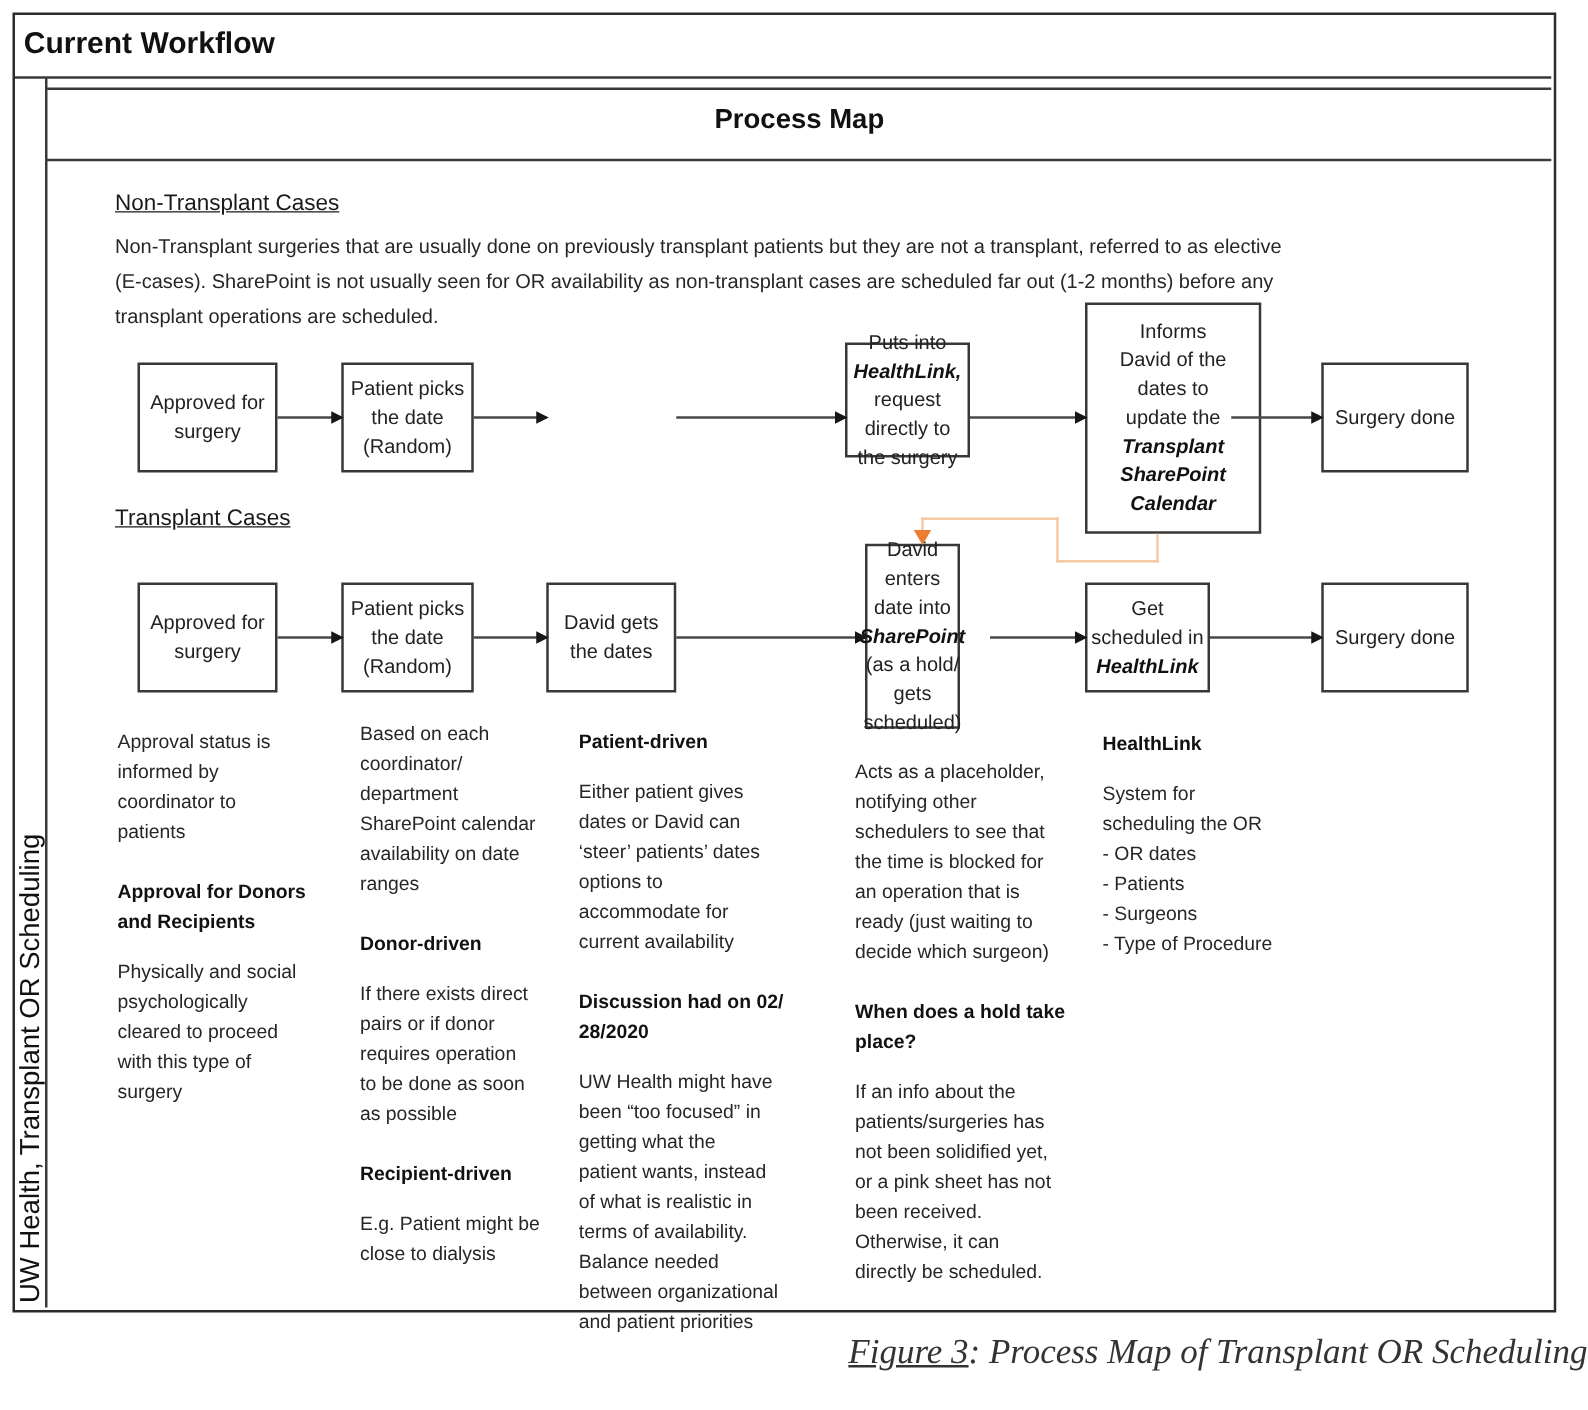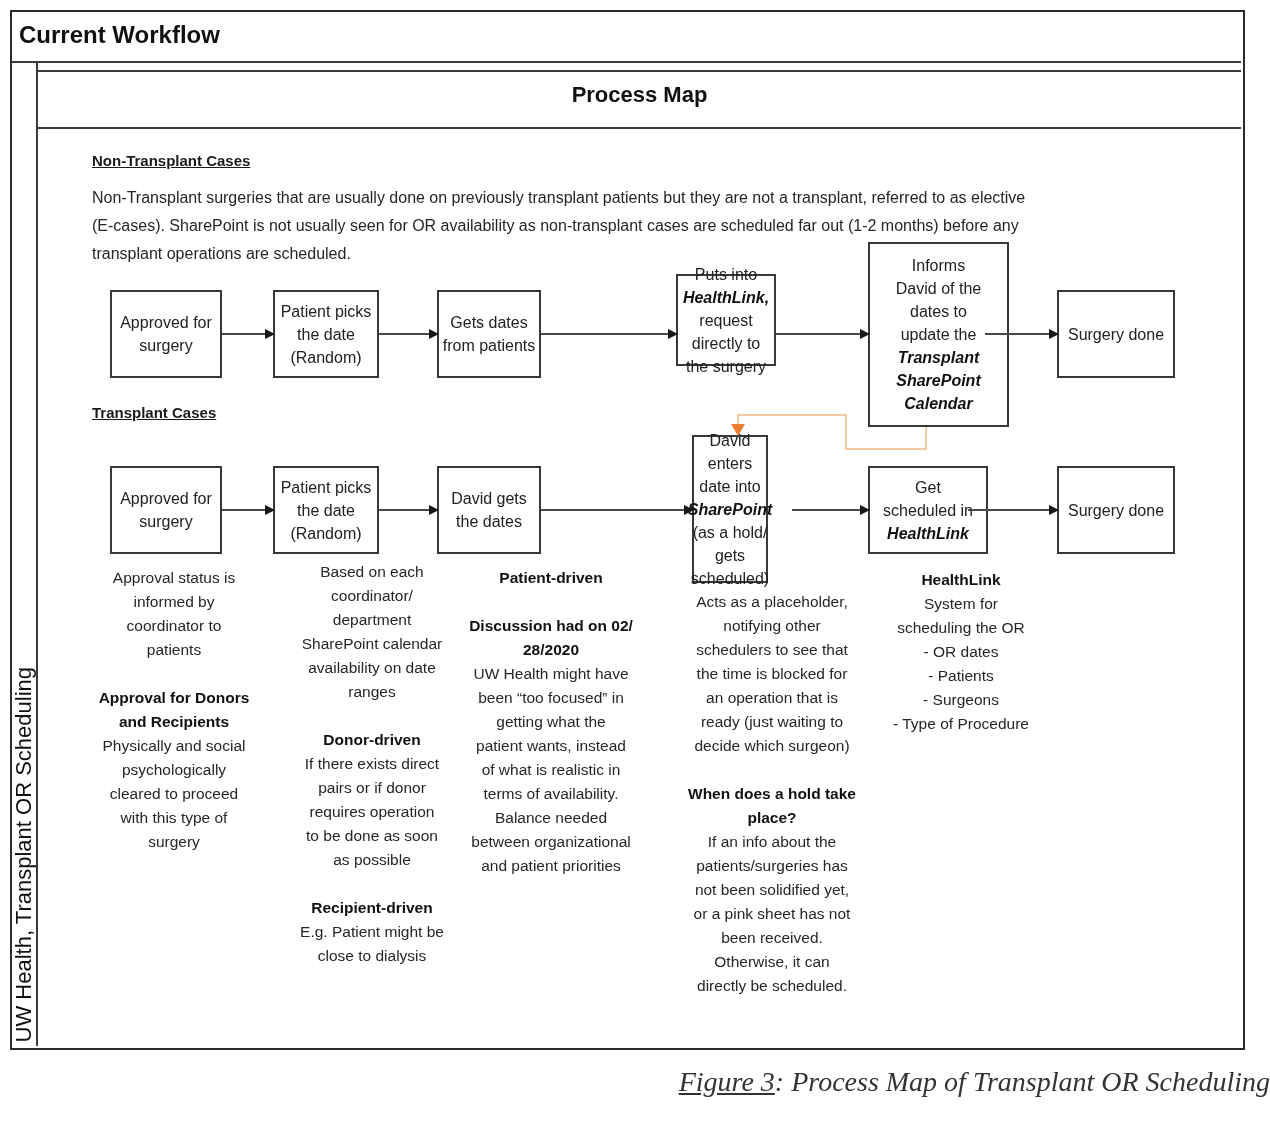--- a/index.html
+++ b/index.html
@@ -7,37 +7,37 @@
     position:relative;width:1270px;height:1128px;background:#ffffff;
     font-family:"Liberation Sans",sans-serif;color:#1f1f1f;overflow:hidden;padding-left:16px;
   }
   .outer-box{position:absolute;left:10px;top:10px;width:1231px;height:1036px;border:2px solid #2b2b2b;}
   .page-title{position:absolute;left:19px;top:21px;font-size:24px;font-weight:bold;color:#111;}
   .hline{position:absolute;background:#3a3a3a;height:2px;}
   .vline{position:absolute;background:#3a3a3a;width:2px;}
   .pm-header{position:absolute;left:36px;top:82px;width:1207px;text-align:center;font-size:22px;font-weight:bold;color:#111;}
   .sidebar-wrap{position:absolute;left:12px;top:64px;width:24px;height:982px;display:flex;justify-content:center;align-items:flex-end;padding-bottom:4px;box-sizing:border-box;}
   .sidebar-text{writing-mode:vertical-rl;transform:rotate(180deg);font-size:22px;color:#111;white-space:nowrap;}
-  .sec-heading{position:absolute;font-size:15px;font-weight:bold;text-decoration:underline;color:#1a1a1a;}
+  .sec-heading{position:absolute;font-size:18px;font-weight:normal;text-decoration:underline;color:#1a1a1a;}
   .para{position:absolute;font-size:16px;line-height:28px;white-space:pre-line;color:#262626;}
   .fbox{
     position:absolute;border:2px solid #383838;background:#fff;
     display:flex;align-items:center;justify-content:center;text-align:center;
     font-size:16px;line-height:23px;white-space:pre-line;color:#222;padding:2px;box-sizing:border-box;
   }
   .fbox b{font-weight:bold;color:#111;font-style:italic;}
   .harrow{position:absolute;height:0;border-top:2px solid #4a4a4a;}
   .harrow::after{
     content:"";position:absolute;right:-2px;top:-6px;width:0;height:0;
     border-left:10px solid #161616;border-top:5px solid transparent;border-bottom:5px solid transparent;
   }
   .oseg{position:absolute;background:var(--accent-line,#F5C9A2);}
   .oarrow{position:absolute;width:0;height:0;border-left:7px solid transparent;border-right:7px solid transparent;border-top:12px solid var(--accent-arrow,#ED7D31);}
   .notes{position:absolute;font-size:15.5px;line-height:24px;color:#262626;}
-  .notes p{margin:0;white-space:pre-line;text-align:center;}
+  .notes p{margin:16px;white-space:pre-line;}
   .notes p.bold{font-weight:bold;color:#111;}
   .notes p.gap{margin-top:24px;}
   .caption{position:absolute;left:0;top:1066px;width:1270px;text-align:right;
     font-family:"Liberation Serif",serif;font-style:italic;font-size:28px;color:#333;}
   .caption .fig{text-decoration:underline;}
 </style>
 </head>
 <body>
 
 <div class="page">
@@ -59,22 +59,20 @@
   <div class="sec-heading" style="left:92px;top:152px;">Non-Transplant Cases</div>
   <div class="para" style="left:92px;top:184px;width:1100px;">Non-Transplant surgeries that are usually done on previously transplant patients but they are not a transplant, referred to as elective
 (E-cases). SharePoint is not usually seen for OR availability as non-transplant cases are scheduled far out (1-2 months) before any
 transplant operations are scheduled.</div>
 
   <div class="fbox" style="left:110px;top:290px;width:112px;height:88px;"><div><span>Approved for
 surgery</span></div></div>
   <div class="fbox" style="left:273px;top:290px;width:106px;height:88px;"><div><span>Patient picks
 the date
 (Random)</span></div></div>
-  <div class="fbox" style="left:437px;top:290px;width:104px;height:88px;"><div><span>Gets dates
-from patients</span></div></div>
   <div class="fbox" style="left:676px;top:274px;width:100px;height:92px;"><div><span>Puts into
 </span><b>HealthLink,</b><span>
 request
 directly to
 the surgery</span></div></div>
   <div class="fbox" style="left:868px;top:242px;width:141px;height:185px;"><div><span>Informs
 David of the
 dates to
 update the
 </span><b>Transplant
@@ -96,21 +94,21 @@
 the date
 (Random)</span></div></div>
   <div class="fbox" style="left:437px;top:466px;width:104px;height:88px;"><div><span>David gets
 the dates</span></div></div>
   <div class="fbox" style="left:692px;top:435px;width:76px;height:148px;"><div><span>David enters
 date into
 </span><b>SharePoint</b><span>
 (as a hold/
 gets
 scheduled)</span></div></div>
-  <div class="fbox" style="left:868px;top:466px;width:120px;height:88px;"><div><span>Get
+  <div class="fbox" style="left:868px;top:466px;width:100px;height:88px;"><div><span>Get
 scheduled in
 </span><b>HealthLink</b></div></div>
   <div class="fbox" style="left:1057px;top:466px;width:118px;height:88px;"><div><span>Surgery done</span></div></div>
 
   <div class="harrow" style="left:222px;top:509px;width:51px;"></div>
   <div class="harrow" style="left:379px;top:509px;width:58px;"></div>
   <div class="harrow" style="left:541px;top:509px;width:151px;"></div>
   <div class="harrow" style="left:792px;top:509px;width:76px;"></div>
   <div class="harrow" style="left:968px;top:509px;width:89px;"></div>
 
@@ -146,20 +144,26 @@
 pairs or if donor
 requires operation
 to be done as soon
 as possible</p>
       <p class="bold gap">Recipient-driven</p>
       <p>E.g. Patient might be
 close to dialysis</p>
     </div>
   <div class="notes" style="left:447px;top:566px;width:208px;">
       <p class="bold">Patient-driven</p>
+      <p>Either patient gives
+dates or David can
+‘steer’ patients’ dates
+options to
+accommodate for
+current availability</p>
       <p class="bold gap">Discussion had on 02/
 28/2020</p>
       <p>UW Health might have
 been “too focused” in
 getting what the
 patient wants, instead
 of what is realistic in
 terms of availability.
 Balance needed
 between organizational

